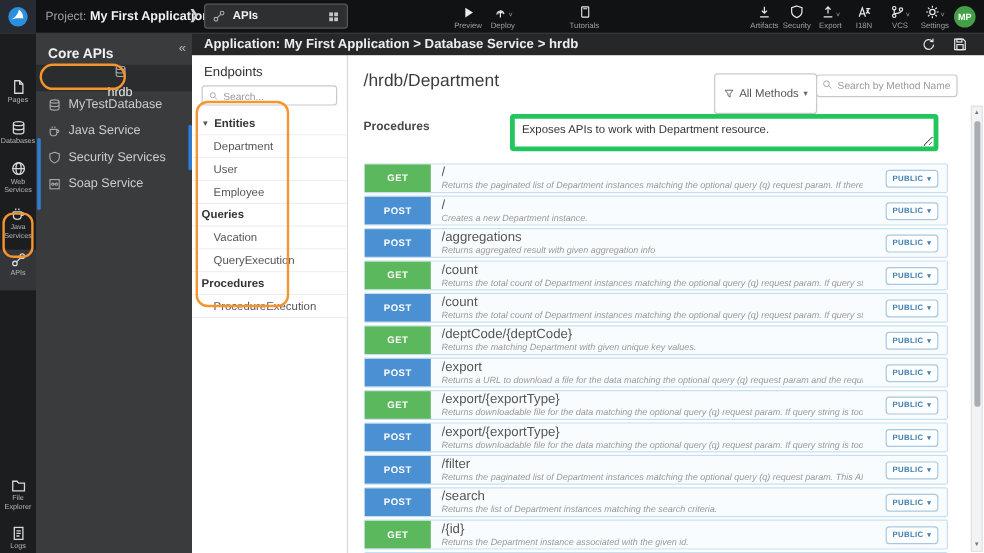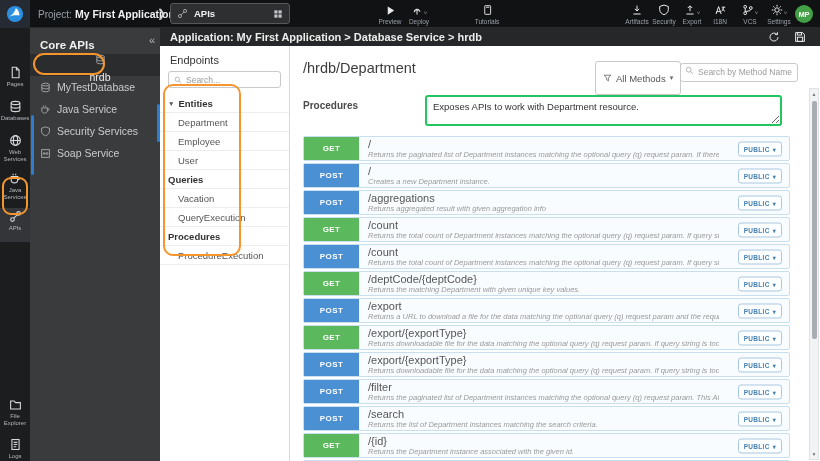--- a/index.html
+++ b/index.html
@@ -63,21 +63,21 @@
   
   .main { position:absolute; left:290px; top:46px; width:530px; height:415px; background:#fff; z-index:1; }
   .page-title { position:absolute; left:13px; top:14px; font-size:14.5px; color:#3c3c3c; font-weight:normal; }
   .methods-btn { position:absolute; left:305px; top:15px; height:19px; background:#fff; border:1px solid #c9c9c9; border-radius:3px; display:flex; align-items:center; gap:4px; padding:16px 7px; font-size:9.5px; color:#555; cursor:pointer; font-family:inherit; }
   .methods-btn .m-caret { font-size:7px; color:#666; }
   .m-search { position:absolute; left:390px; top:15px; width:118px; height:19px; }
   .m-search input { width:100%; height:100%; border:1px solid #c9c9c9; border-radius:3px; padding:0 4px 0 17px; font-size:8.5px; font-family:inherit; color:#444; outline:0; }
   .m-search input::placeholder { color:#9a9a9a; }
   .m-search svg { position:absolute; left:5px; top:5px; color:#9a9a9a; }
   .desc-label { position:absolute; left:13px; top:54px; font-size:10px; font-weight:bold; color:#4a4a4a; }
-  .desc-box { position:absolute; left:135px; top:49px; width:357px; height:31px; border:2px solid #22c55e; border-radius:3px; font-size:9.5px; font-family:inherit; color:#333; padding:4px 6px; resize:both; outline:0; }
+  .desc-box { position:absolute; left:135px; top:49px; width:357px; height:31px; border:4px solid #22c55e; border-radius:3px; font-size:9.5px; font-family:inherit; color:#333; padding:4px 6px; resize:both; outline:0; }
 
   .rows { position:absolute; left:13px; top:90px; width:487px; height:325px; overflow:hidden; }
   .row { position:relative; height:25px; margin-bottom:2px; display:flex; background:#f9fcfe; border:1px solid #c8dff0; border-radius:2px; cursor:pointer; }
   .badge { width:55px; flex:none; display:flex; align-items:center; justify-content:center; color:#fff; font-size:8px; font-weight:bold; letter-spacing:.4px; }
   .m-get  { background:#5cb85c; }
   .m-post { background:#4a90d2;text-align:center; }
   .rowbody { flex:1; min-width:0; display:flex; flex-direction:column; justify-content:center; padding:1px 70px 1px 9px; overflow:hidden; }
   .path { font-size:11px; color:#555; line-height:12px; white-space:nowrap; overflow:hidden; }
   .rdesc { font-size:7.5px; font-style:italic; color:#999; line-height:9px; white-space:nowrap; overflow:hidden; }
   .pubbtn { position:absolute; right:7px; top:50%; transform:translateY(-50%); height:15px; display:flex; align-items:center; gap:3px; padding:0 5px; background:#fcfeff; border:1px solid #a9c7e0; border-radius:3px; color:#4580b0; font-size:6.5px; font-weight:bold; letter-spacing:.3px; cursor:pointer; font-family:inherit; }
@@ -410,26 +410,26 @@
           <span>Entities</span>
         </div>
 
         <div class="tree-row t-item">
 
           <span>Department</span>
         </div>
 
         <div class="tree-row t-item">
 
+          <span>User</span>
+        </div>
+
+        <div class="tree-row t-item">
+
           <span>Employee</span>
-        </div>
-
-        <div class="tree-row t-item">
-
-          <span>User</span>
         </div>
 
         <div class="tree-row t-section">
 
           <span>Queries</span>
         </div>
 
         <div class="tree-row t-item">
 
           <span>Vacation</span>

